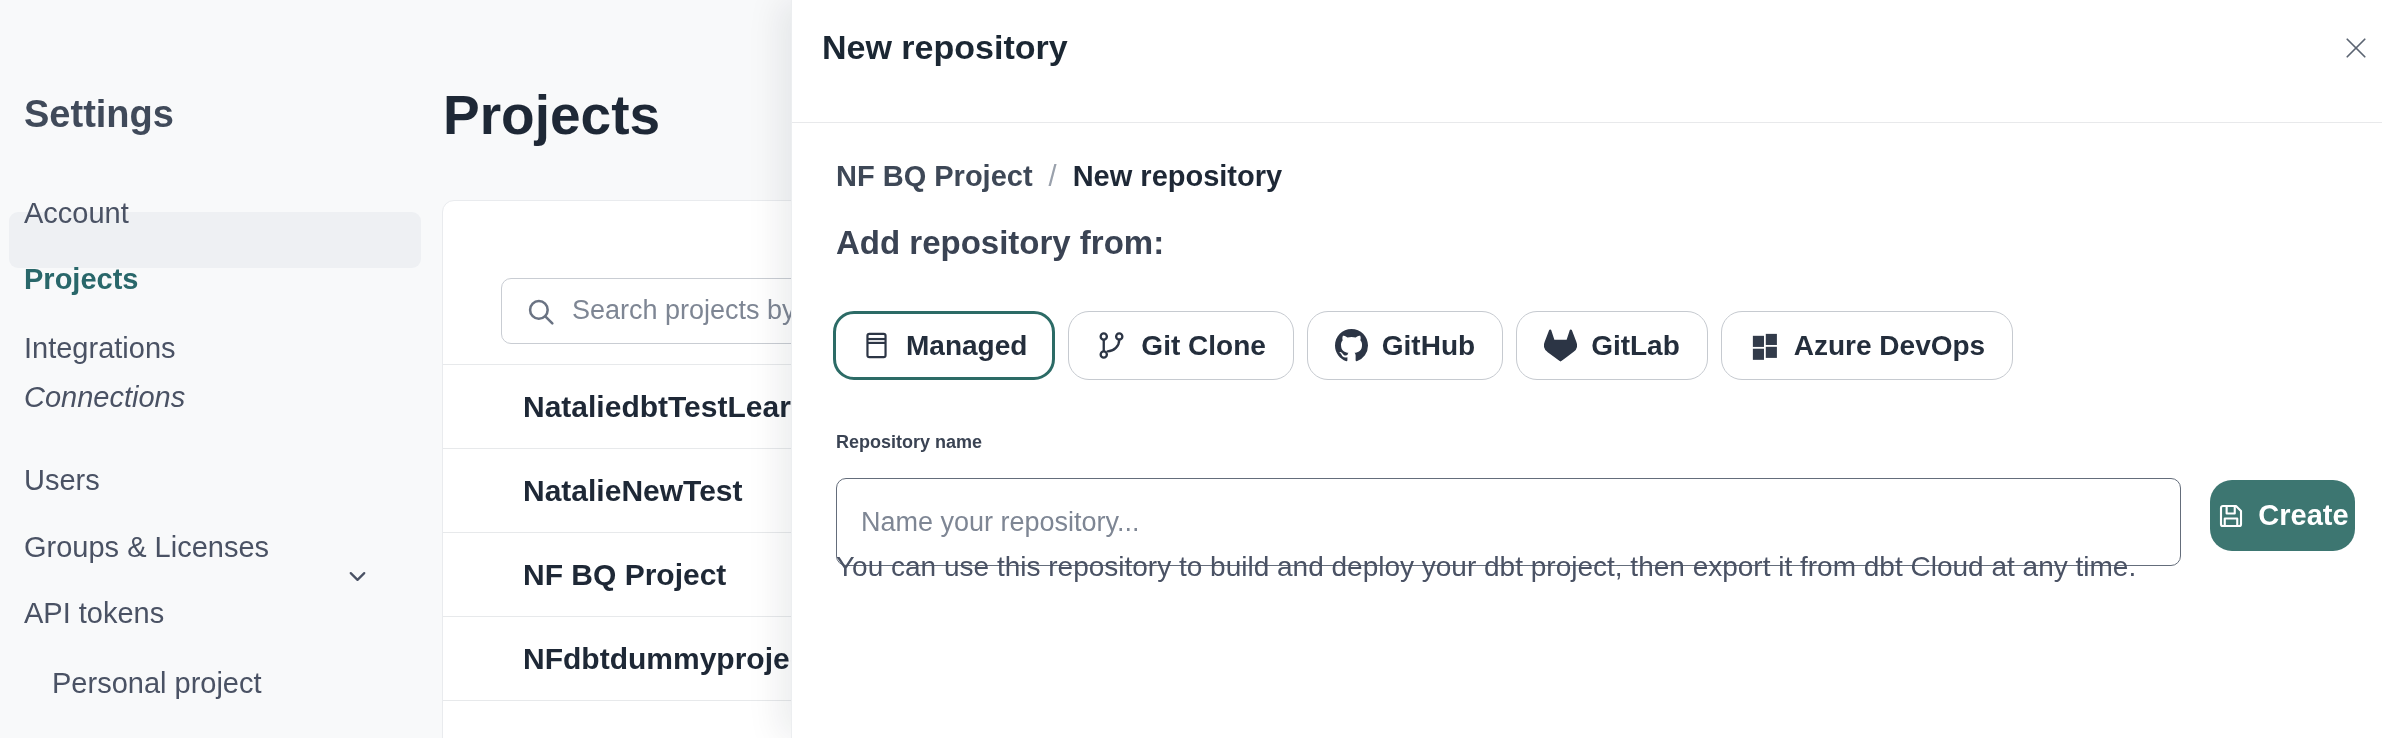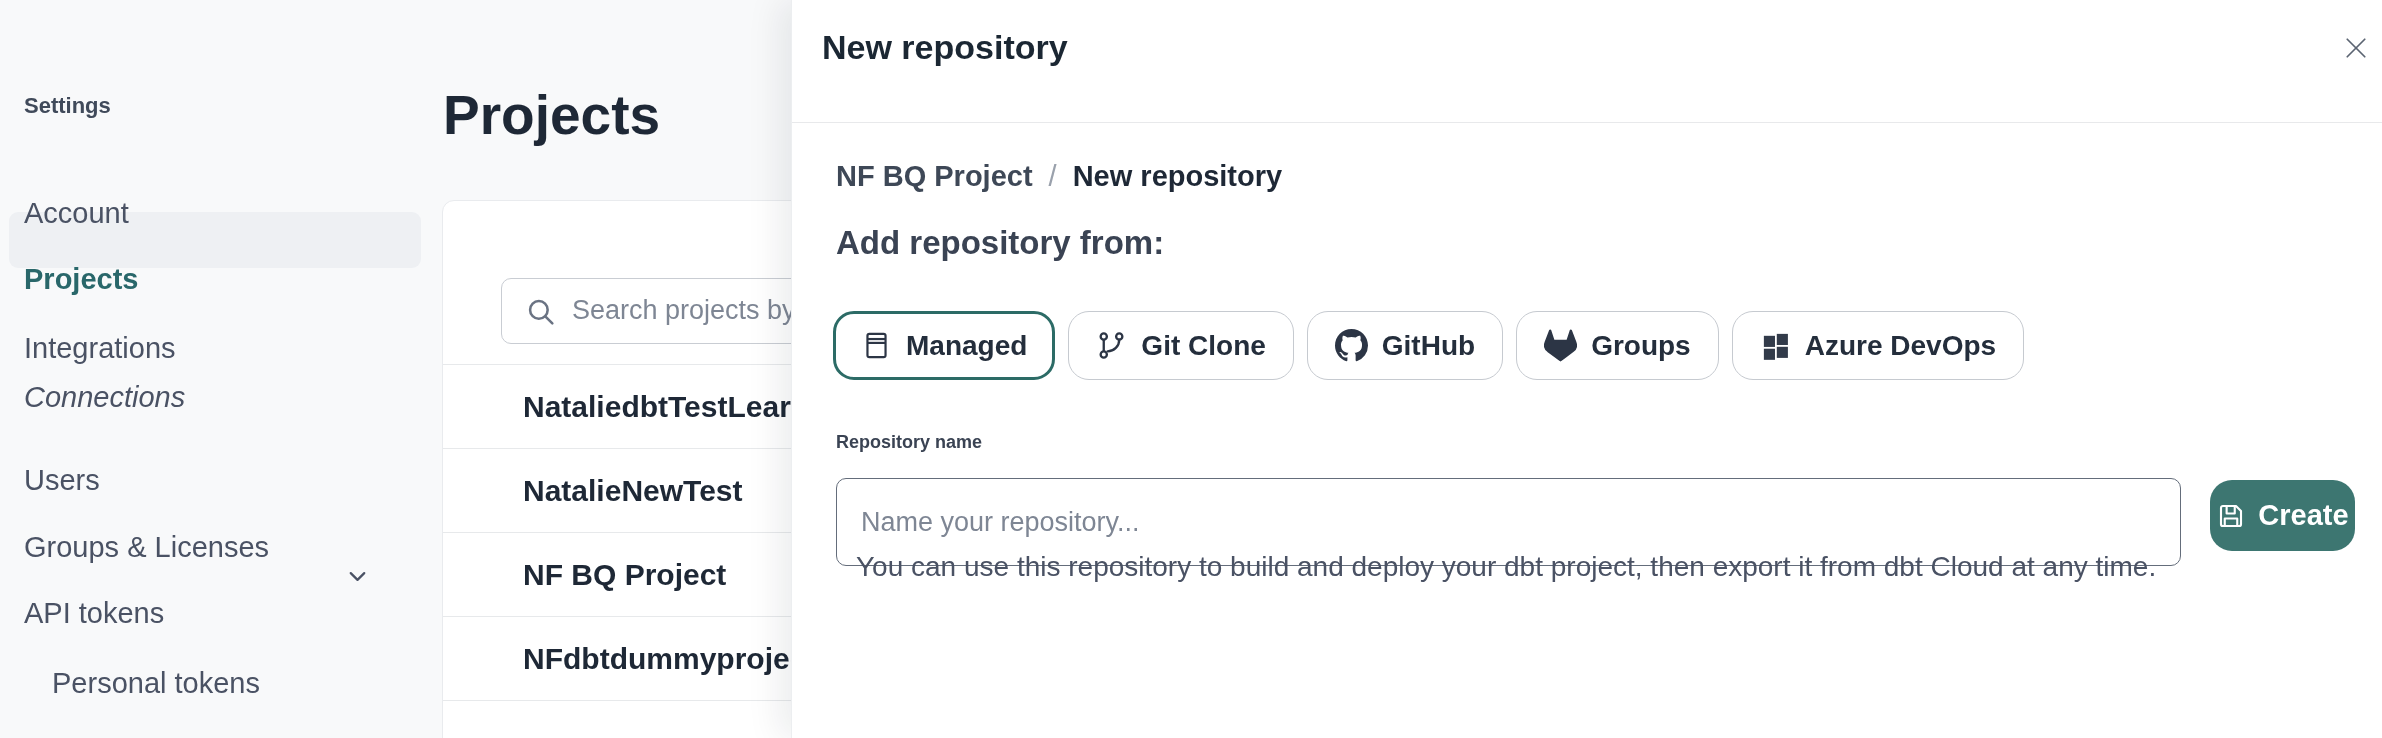--- a/index.html
+++ b/index.html
@@ -1,21 +1,21 @@
 <!DOCTYPE html>
 <html><head>
 <meta charset="utf-8">
 <style>
   * { margin:0; padding:0; box-sizing:border-box; }
   html,body { width:2382px; height:738px; }
   body { font-family:"Liberation Sans", sans-serif; background:#f8f9fa; overflow:hidden; }
   #stage { position:relative; width:2382px; height:738px; overflow:hidden; background:#f8f9fa; }
 
   
-  .settings-heading { position:absolute; left:24px; top:93px; font-size:22px; font-weight:700; color:#404a5a; }
+  .settings-heading { position:absolute; left:24px; top:93px; font-size:38px; font-weight:700; color:#404a5a; }
   .nav-item { position:absolute; left:24px; height:40px; line-height:40px; font-size:29px; color:#4a5264; cursor:pointer; white-space:nowrap;margin-top:37px; }
   .nav-pill { position:absolute; left:9px; top:212px; width:412px; height:56px; background:#eef0f3; border-radius:9px; }
   .nav-item.active { color:#29676a; font-weight:700; }
   .nav-item.indent { left:52px; }
   .chev { position:absolute; left:344px; top:563px; }
 
   
   .main-heading { position:absolute; left:443px; top:83px; font-size:55px; font-weight:700; color:#1e2836; }
   .card { position:absolute; left:442px; top:200px; width:1700px; height:620px; background:#ffffff; border:1px solid #e9ebee; border-radius:12px; overflow:hidden; }
   .searchbox { position:absolute; left:58px; top:77px; width:860px; height:66px; border:1.5px solid #c9cdd3; border-radius:10px; background:#fff; }
@@ -36,21 +36,21 @@
   .crumb-sep { color:#9aa1ac; margin:0 16px; font-weight:400; }
   .crumb-current { color:#1e2836; font-weight:700; }
   .section-heading { position:absolute; left:44px; top:224px; font-size:33px; font-weight:700; color:#3a4353; }
   .opt-row { position:absolute; left:41px; top:311px; display:flex; gap:13px; }
   .opt-btn { height:69px; display:flex; align-items:center; gap:14px; padding:0 27px; background:#fff; border:1.5px solid #c6cad0; border-radius:21px; font-size:28px; font-weight:700; color:#242e3c; cursor:pointer; font-family:"Liberation Sans", sans-serif; white-space:nowrap; }
   .opt-btn.selected { border:3.5px solid #2c6b66; padding:0 25px; }
   .field-label { position:absolute; left:44px; top:432px; font-size:18px; font-weight:700; color:#3a4353; }
   .name-input { position:absolute; left:44px; top:478px; width:1345px; height:88px; border:1.5px solid #646d7b; border-radius:10px; padding:0 24px; font-size:27px; color:#343d4c; outline:none; font-family:"Liberation Sans", sans-serif; background:#fff; }
   .name-input::placeholder { color:#7e8694; opacity:1; }
   .create-btn { position:absolute; left:1418px; top:480px; width:145px; height:71px; background:#3d7671; border:none; border-radius:22px; display:flex; align-items:center; justify-content:center; gap:12px; color:#ffffff; font-size:29px; font-weight:600; cursor:pointer; font-family:"Liberation Sans", sans-serif; }
-  .helper { position:absolute; left:44px; top:551px; font-size:28px; color:#4a5264; white-space:nowrap;margin-left:20px; }
+  .helper { position:absolute; left:44px; top:551px; font-size:28px; color:#4a5264; white-space:nowrap; }
 </style>
 </head>
 <body>
 
 <div id="stage">
 
   <div class="settings-heading">Settings</div>
   <div class="nav-pill"></div>
 
   <div class="nav-item" style="top:156px;"><span>Account</span></div>
@@ -58,21 +58,21 @@
   <div class="nav-item" style="top:291px;"><span>Integrations</span></div>
   <div class="nav-item" style="top:340px;font-style:italic;"><span>Connections</span></div>
   <div class="nav-item" style="top:423px;"><span>Users</span></div>
   <div class="nav-item" style="top:490px;"><span>Groups &amp; Licenses</span></div>
   <div class="nav-item" style="top:556px;"><span>API tokens</span></div>
   <span class="chev">
     <svg width="27" height="27" viewBox="0 0 24 24" fill="none" stroke="#4a5264" stroke-width="2" stroke-linecap="round" stroke-linejoin="round">
         <polyline points="6 9 12 15 18 9"></polyline>
       </svg>
   </span>
-  <div class="nav-item indent" style="top:626px;"><span>Personal tokens</span></div>
+  <div class="nav-item indent" style="top:626px;"><span>Personal project</span></div>
 
   <div class="main-heading">Projects</div>
 
   <div class="card">
     <div class="searchbox">
       <svg width="34" height="34" viewBox="0 0 24 24" fill="none" stroke="#6a7383" stroke-width="1.8" stroke-linecap="round">
           <circle cx="10.5" cy="10.5" r="6.2"></circle>
           <line x1="15.2" y1="15.2" x2="20" y2="20"></line>
         </svg>
       <input type="text" placeholder="Search projects by name..." style="">
@@ -135,21 +135,21 @@
       <button class="opt-btn">
         <svg width="33" height="33" viewBox="0 0 16 16" fill="#2c3545">
             <path d="M8 0C3.58 0 0 3.58 0 8c0 3.54 2.29 6.53 5.47 7.59.4.07.55-.17.55-.38 0-.19-.01-.82-.01-1.49-2.01.37-2.53-.49-2.69-.94-.09-.23-.48-.94-.82-1.13-.28-.15-.68-.52-.01-.53.63-.01 1.08.58 1.23.82.72 1.21 1.87.87 2.33.66.07-.52.28-.87.51-1.07-1.78-.2-3.64-.89-3.64-3.95 0-.87.31-1.59.82-2.15-.08-.2-.36-1.02.08-2.12 0 0 .67-.21 2.2.82.64-.18 1.32-.27 2-.27s1.36.09 2 .27c1.53-1.04 2.2-.82 2.2-.82.44 1.1.16 1.92.08 2.12.51.56.82 1.27.82 2.15 0 3.07-1.87 3.75-3.65 3.95.29.25.54.73.54 1.48 0 1.07-.01 1.93-.01 2.2 0 .21.15.46.55.38A8.01 8.01 0 0 0 16 8c0-4.42-3.58-8-8-8z"></path>
           </svg>
         <span>GitHub</span>
       </button>
       <button class="opt-btn">
         <svg width="33" height="33" viewBox="0 0 24 24" fill="#2c3545">
             <path d="M23.6 9.6l-.03-.09-3.27-8.53a.85.85 0 0 0-.34-.4.87.87 0 0 0-1 .05.87.87 0 0 0-.29.44L16.46 7.8H7.54L5.33 1.06a.85.85 0 0 0-.29-.43.87.87 0 0 0-1-.05.86.86 0 0 0-.34.4L.43 9.52l-.03.08a6.07 6.07 0 0 0 2.01 7.01l.01.01.03.02 4.98 3.73 2.46 1.86 1.5 1.13a1.01 1.01 0 0 0 1.22 0l1.5-1.13 2.46-1.86 5.01-3.75.01-.01a6.07 6.07 0 0 0 2.01-7z"></path>
           </svg>
-        <span>Groups</span>
+        <span>GitLab</span>
       </button>
       <button class="opt-btn">
         <svg width="31" height="31" viewBox="0 0 24 24" fill="#323b4a">
             <rect x="3" y="4.5" width="8.6" height="8.6"></rect>
             <rect x="13" y="3" width="8.6" height="8.6"></rect>
             <rect x="3" y="14.5" width="8.6" height="8.6"></rect>
             <rect x="13" y="13" width="8.6" height="8.6"></rect>
           </svg>
         <span>Azure DevOps</span>
       </button>

